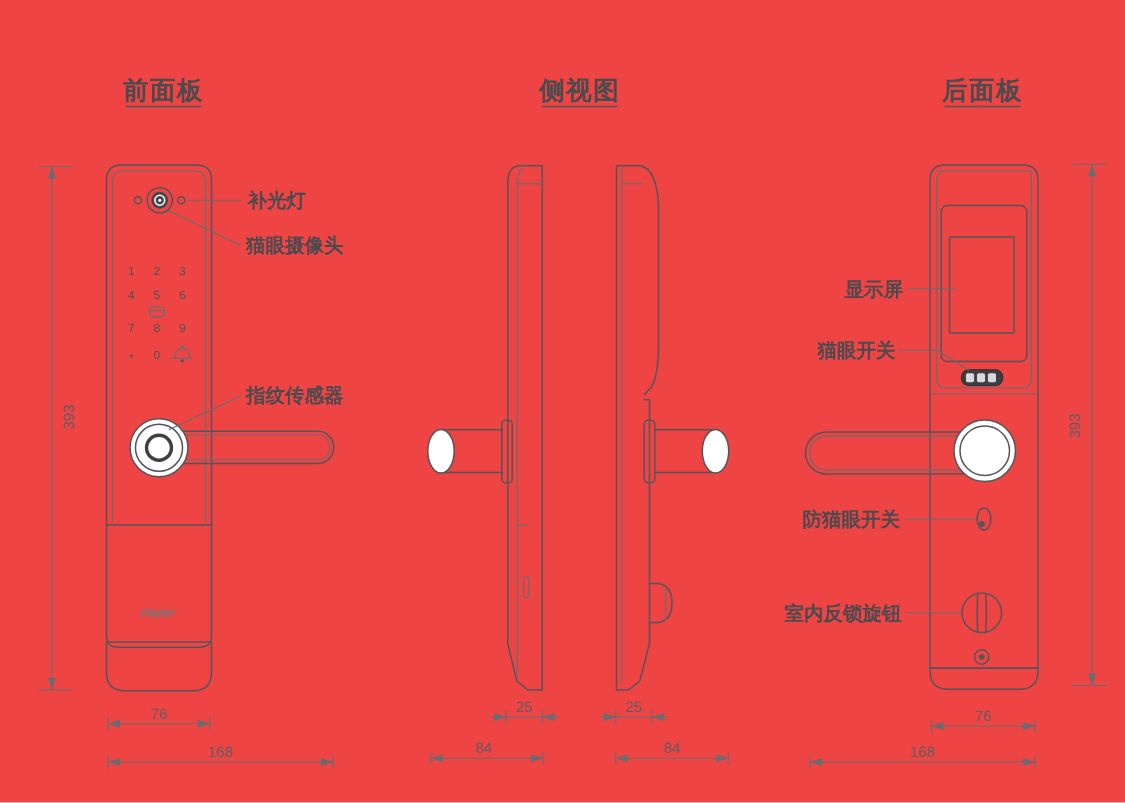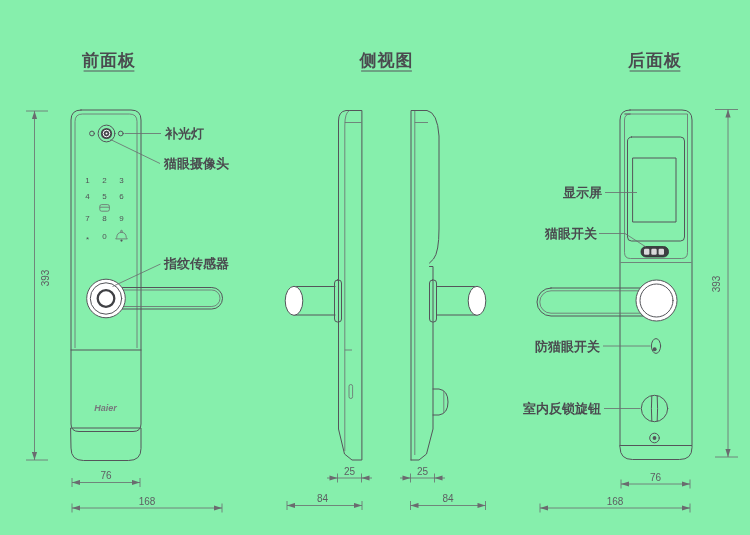--- a/index.html
+++ b/index.html
@@ -1,16 +1,16 @@
 <!DOCTYPE html>
 <html><head>
 <meta charset="utf-8">
 <style>
   html,body{margin:0;padding:0;background:#ffffff;}
-  .stage{width:750px;height:535px;position:relative;background:#86efac;
+  .stage{width:750px;height:535px;position:relative;background:#ef4444;
          font-family:"Liberation Sans", sans-serif;}
   svg{display:block;}
   svg text{font-family:"Liberation Sans", sans-serif;fill:#4a4b4f;}
   .t-title{font-size:17px;font-weight:600;letter-spacing:1px;}
   .t-label{font-size:13px;font-weight:600;}
   .t-dim{font-size:10px;fill:#5d5e62;}
   .t-key{font-size:8px;fill:#515256;}
   .t-brand{font-size:9px;font-weight:700;fill:#77787c;font-style:italic;}
   .ln{stroke:#54555a;stroke-width:1;fill:none;stroke-linejoin:round;stroke-linecap:round;}
   .lnW{stroke:#54555a;stroke-width:1;fill:#ffffff;stroke-linejoin:round;}

